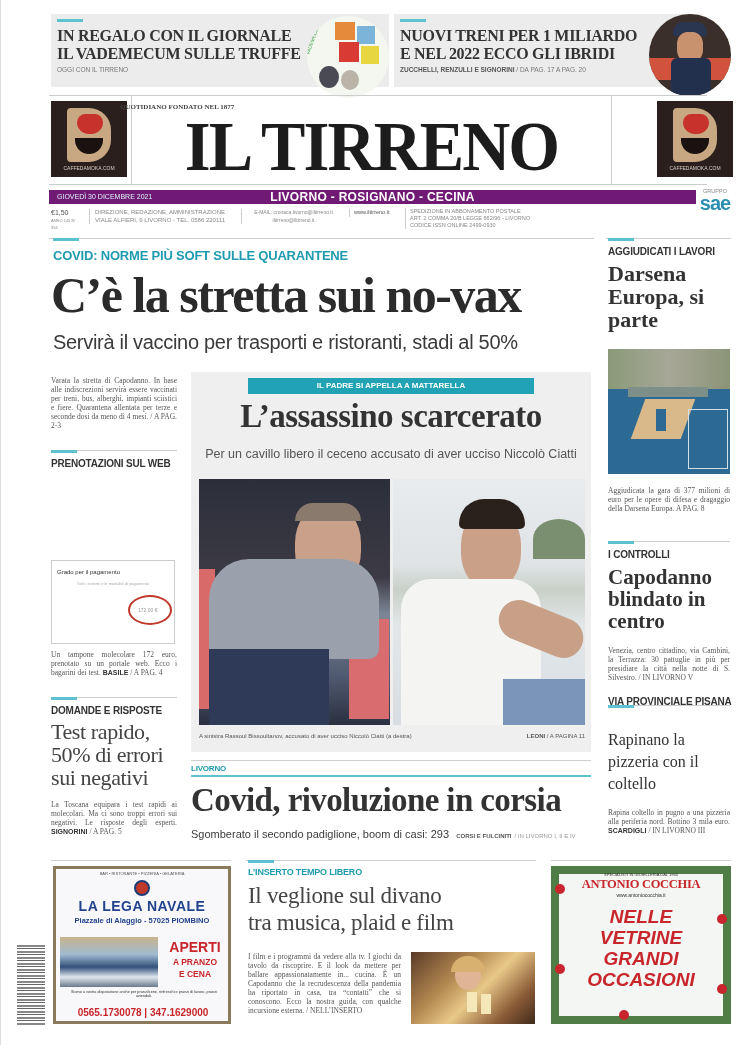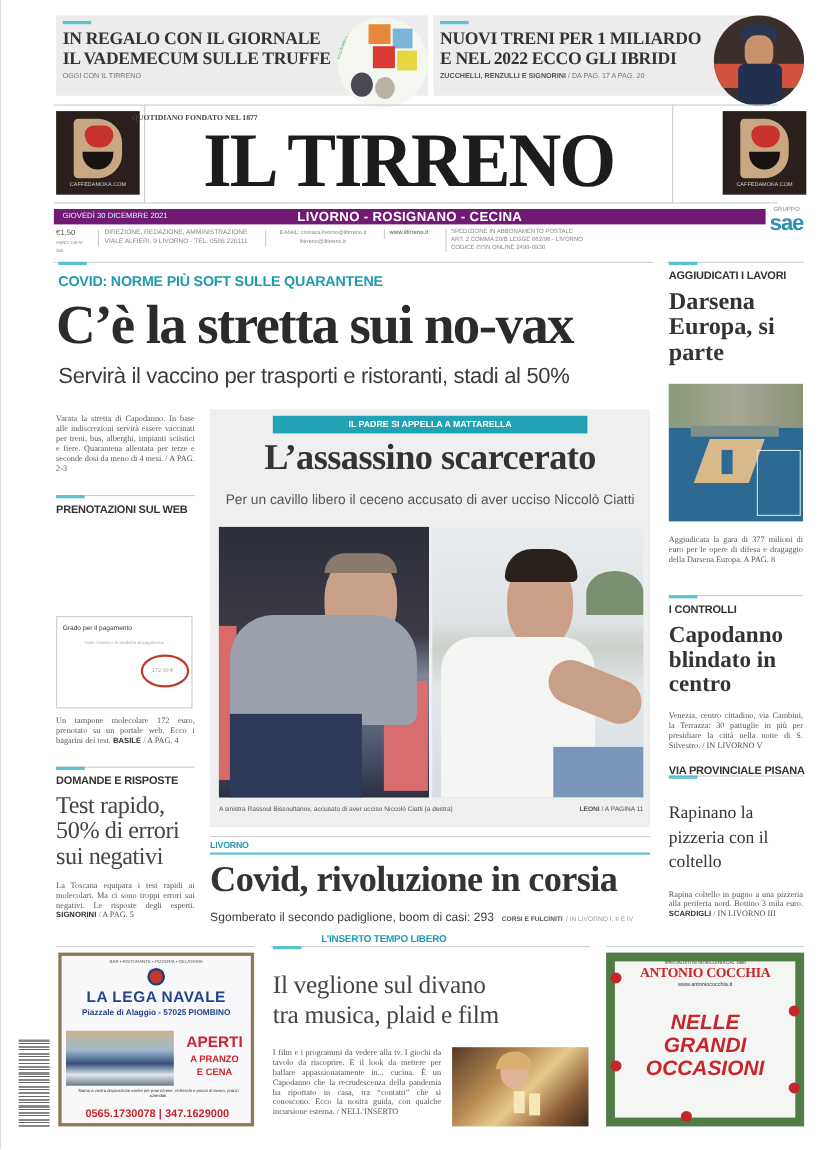--- a/index.html
+++ b/index.html
@@ -248,42 +248,43 @@
       <div style="font-size:8.5px;margin-top:2px;">A PRANZO</div>
       <div style="font-size:8.5px;margin-top:2px;">E CENA</div>
     </div>
     <div class="abs" style="left:8px;top:121px;width:160px;font-size:3.8px;color:#333;text-align:center;">Siamo a vostra disposizione anche per pranzi/cene, rinfreschi e pranzi di lavoro, pranzi aziendali.</div>
     <div class="abs" style="left:4px;top:138px;width:166px;text-align:center;color:#c8262c;font-weight:bold;font-size:10px;">
       <span>0565.1730078</span> | <span>347.1629000</span>
     </div>
   </div>
 
   <span class="tick abs" style="left:247px;top:860px;"></span>
-  <div class="abs kicker teal" style="left:247px;top:848px;font-size:9px;margin-left:44px;">L’INSERTO TEMPO LIBERO</div>
+  <div class="abs kicker teal" style="left:247px;top:867px;font-size:9px;">L’INSERTO TEMPO LIBERO</div>
   <div class="abs serif" style="left:247px;top:882px;width:300px;font-size:23px;line-height:27px;color:#444;letter-spacing:-0.3px;white-space:nowrap;">
     <div>Il veglione sul divano</div>
     <div>tra musica, plaid e film</div>
   </div>
   <div class="abs body-text" style="left:247px;top:952px;width:153px;">
     <span>I film e i programmi da vedere alla tv. I giochi da tavolo da riscoprire. E il look da mettere per ballare appassionatamente in... cucina. È un Capodanno che la recrudescenza della pandemia ha riportato in casa, tra “contatti” che si conoscono. Ecco la nostra guida, con qualche incursione esterna.</span>
     <span>/ NELL’INSERTO</span>
   </div>
   <div class="abs photo" style="left:410px;top:952px;width:124px;height:72px;background:linear-gradient(135deg,#5a3a26 0%,#b58a52 35%,#e8c98a 55%,#8a5a36 80%,#3e2a1a 100%);">
     <div class="abs" style="left:44px;top:8px;width:26px;height:30px;background:#e0b596;border-radius:50%;"></div>
     <div class="abs" style="left:40px;top:4px;width:34px;height:16px;background:#d8b070;border-radius:16px 16px 0 0;"></div>
     <div class="abs" style="left:56px;top:40px;width:10px;height:20px;background:#f5e7b8;"></div>
     <div class="abs" style="left:70px;top:42px;width:10px;height:20px;background:#f5e7b8;"></div>
   </div>
 
   <div class="abs" style="left:550px;top:866px;width:180px;height:158px;background:#f3f6f2;border:8px solid #4f7d45;">
     <div style="text-align:center;font-size:4px;color:#333;margin-top:-2px;">SPECIALISTI IN GIOIELLERIA DAL 1960</div>
     <div style="text-align:center;font-family:'Liberation Serif',serif;font-weight:bold;font-size:12.5px;color:#c8262c;letter-spacing:-0.3px;">ANTONIO COCCHIA</div>
     <div style="text-align:center;font-size:5px;color:#333;">www.antoniococchia.it</div>
-    <div style="text-align:center;color:#c8262c;font-weight:bold;font-style:italic;font-size:19px;line-height:21px;margin-top:21px;">
+    <div style="text-align:center;color:#c8262c;font-weight:bold;font-style:italic;font-size:19px;line-height:21px;margin-top:8px;">
       <div>NELLE</div>
+      <div>VETRINE</div>
       <div>GRANDI</div>
       <div>OCCASIONI</div>
     </div>
     <div class="abs" style="left:-4px;top:10px;width:10px;height:10px;border-radius:50%;background:#c8262c;"></div>
     <div class="abs" style="left:-4px;top:90px;width:10px;height:10px;border-radius:50%;background:#c8262c;"></div>
     <div class="abs" style="right:-4px;top:40px;width:10px;height:10px;border-radius:50%;background:#c8262c;"></div>
     <div class="abs" style="right:-4px;top:110px;width:10px;height:10px;border-radius:50%;background:#c8262c;"></div>
     <div class="abs" style="left:60px;bottom:-4px;width:10px;height:10px;border-radius:50%;background:#c8262c;"></div>
   </div>
 

